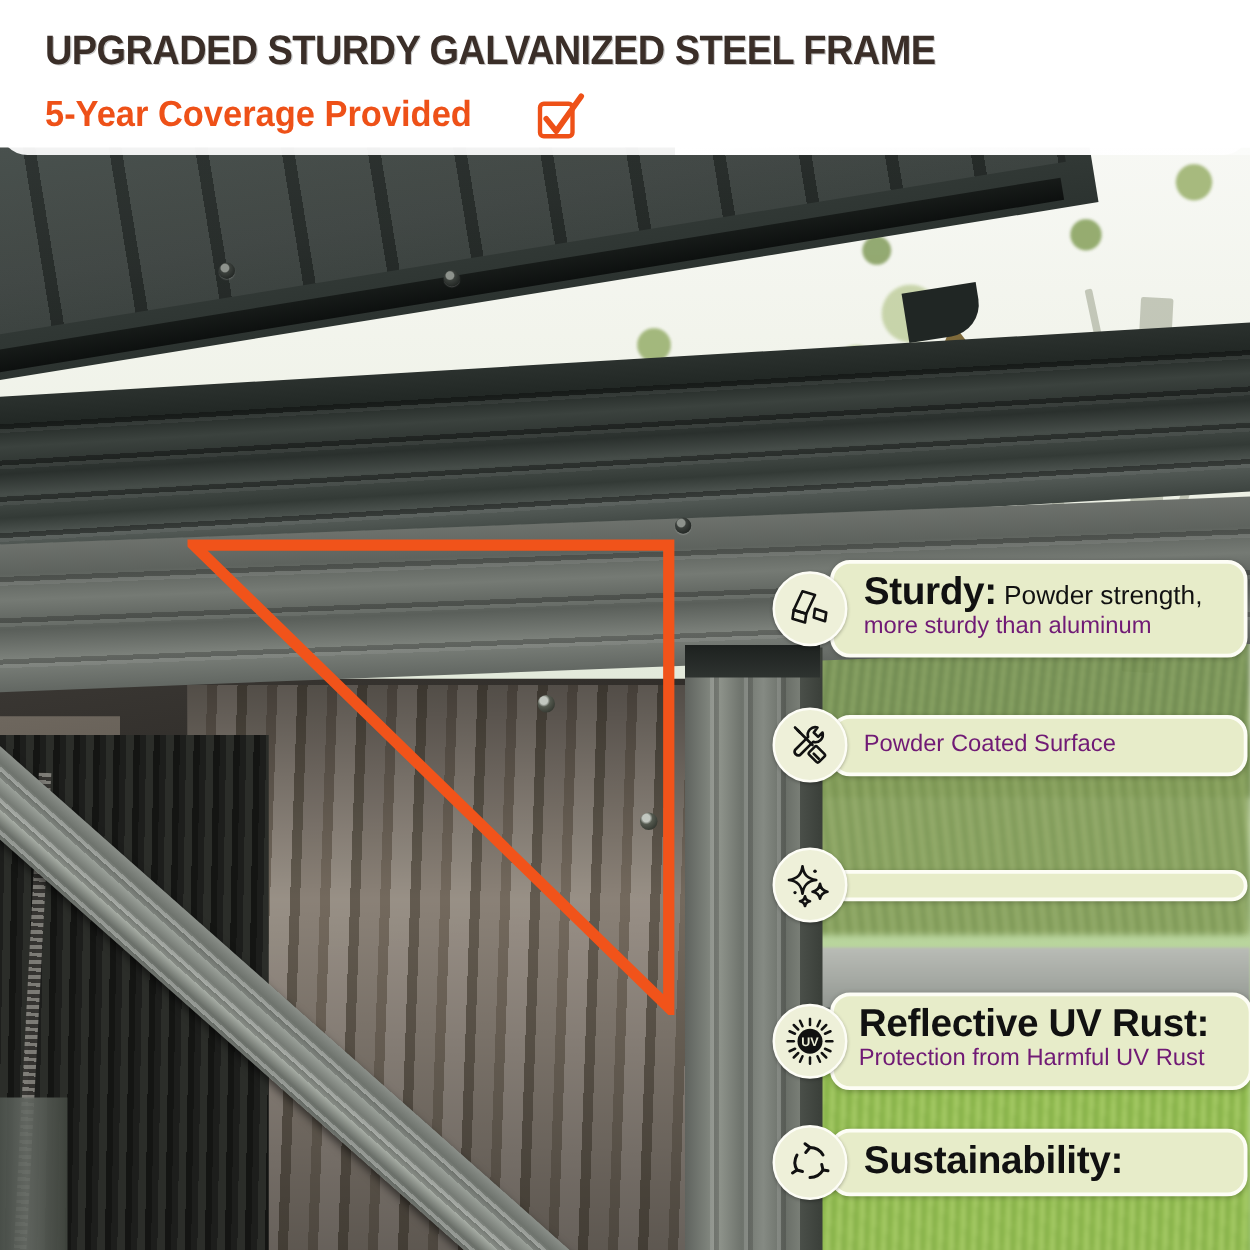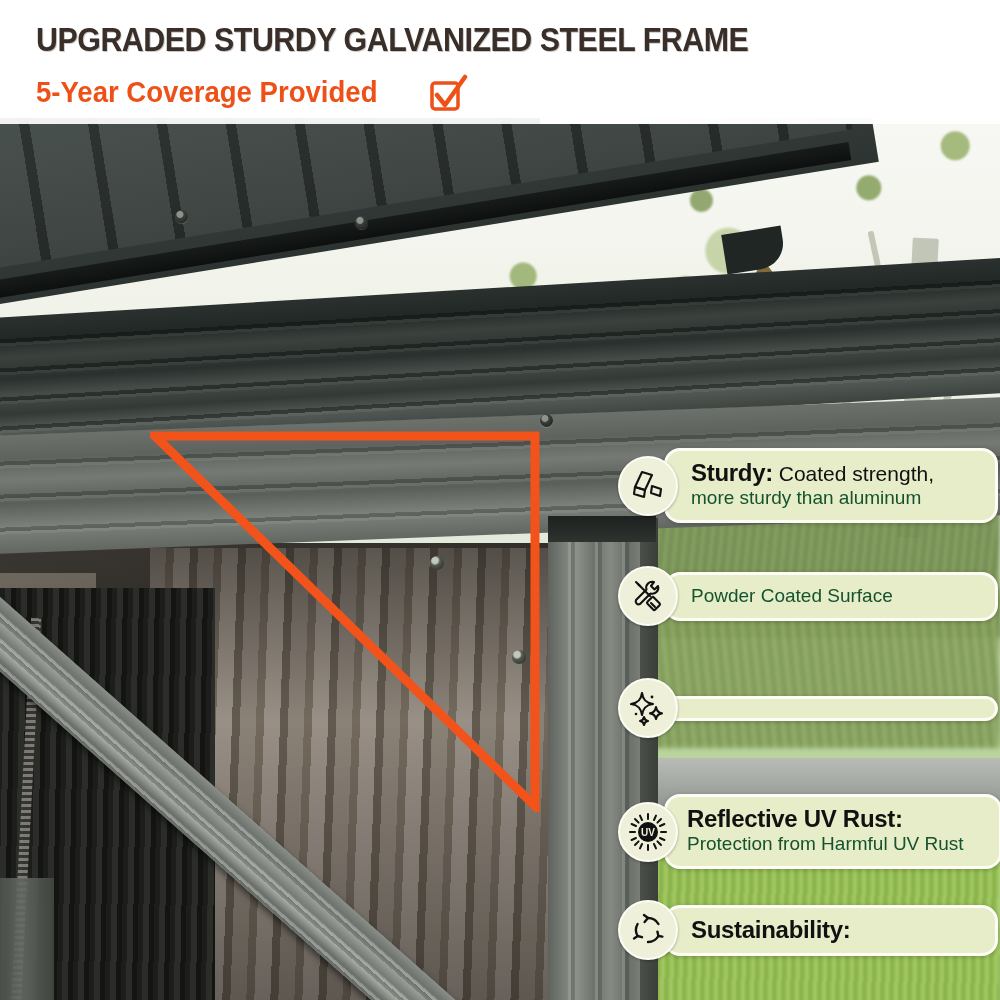--- a/index.html
+++ b/index.html
@@ -149,42 +149,42 @@
   
   .postfar{position:absolute;left:0px;top:760px;width:54px;height:240px;
     background:linear-gradient(90deg,#4c524c 0%,#666b65 40%,#41463f 100%);opacity:.9;}
 
   
   .tri{position:absolute;left:150px;top:430px;width:390px;height:382px;}
   .tri svg{display:block;}
 
   
   .header{position:absolute;left:0;top:0;width:1000px;height:124px;
-    background:linear-gradient(180deg,#ffffff 0%,#ffffff 72%,rgba(255,255,255,.92) 100%);}
+    background:linear-gradient(180deg,#ffffff 0%,#ffffff 72%,rgba(255,255,255,.92) 100%);border-radius:22px;}
   .header-fade{position:absolute;left:540px;top:0;width:460px;height:124px;
     background:linear-gradient(90deg,rgba(255,255,255,1) 0%,rgba(255,255,255,.86) 35%,rgba(255,255,255,.55) 100%);}
   .title{position:absolute;left:36px;top:20px;font-size:33px;line-height:40px;
     font-weight:bold;color:#3a2e28;letter-spacing:-.5px;
     transform:scaleX(.92);transform-origin:0 50%;white-space:nowrap;
     text-shadow:1px 1px 0 rgba(0,0,0,.22);}
   .subtitle{position:absolute;left:36px;top:74px;font-size:29px;line-height:36px;
     font-weight:bold;color:#ee5118;transform:scaleX(.95);transform-origin:0 50%;white-space:nowrap;}
   .checkbox-icon{position:absolute;left:428px;top:74px;width:40px;height:40px;}
 
   
   .feature{position:absolute;display:flex;align-items:center;}
   .badge{position:relative;z-index:3;width:56px;height:56px;border-radius:50%;
     background:#eef0d9;border:2px solid #fdfdf6;display:flex;align-items:center;justify-content:center;
     box-shadow:0 1px 3px rgba(0,0,0,.3);flex:0 0 auto;}
   .badge svg{display:block;}
   .bubble{position:relative;margin-left:-14px;background:#e7ecc9;border:3px solid #fdfdf5;
     border-radius:16px;padding:9px 16px 10px 24px;box-shadow:0 1px 4px rgba(0,0,0,.22);}
   .bubble .line1{font-size:21px;line-height:25px;color:#111;white-space:nowrap;}
-  .bubble .line2{font-size:19px;line-height:24px;color:#14532d;white-space:nowrap;}
-  .bubble b{font-size:24px;font-weight:bold;letter-spacing:-.3px;}
+  .bubble .line2{font-size:19px;line-height:24px;color:#701a75;white-space:nowrap;}
+  .bubble b{font-size:31px;font-weight:bold;letter-spacing:-.3px;}
 
   .f1{left:618px;top:448px;}
   .f2{left:618px;top:566px;}
   .f3{left:618px;top:678px;}
   .f4{left:618px;top:794px;}
   .f5{left:618px;top:900px;}
   .f1 .bubble{width:288px;}
   .f2 .bubble{width:288px;}
   .f3 .bubble{width:288px;}
   .f4 .bubble{width:296px;padding-left:20px;}
@@ -267,21 +267,21 @@
       <svg width="36" height="36" viewBox="0 0 36 36">
         <g fill="none" stroke="#111" stroke-width="2.1" stroke-linejoin="round">
           <path d="M12 4 L22 7 L15 22 L5 19 Z"></path>
           <path d="M5 19 L4 26 L14 29 L15 22 Z"></path>
           <path d="M22 18 L31 21 L30 28 L21 25 Z"></path>
         </g>
       </svg>
     </div>
     <div class="bubble">
       <div class="line1">
-        <b>Sturdy:</b><span> Coated  strength,</span>
+        <b>Sturdy:</b><span> Powder  strength,</span>
       </div>
       <div class="line2">more  sturdy  than  aluminum</div>
     </div>
   </div>
 
   <div class="feature f2">
     <div class="badge">
       <svg width="36" height="36" viewBox="0 0 36 36">
         <g fill="none" stroke="#111" stroke-width="2.1" stroke-linecap="round" stroke-linejoin="round">
           <path d="M24 4 a6 6 0 0 0 -7.5 7.5 L6 22 a3 3 0 0 0 4 4 L20.5 15.5 A6 6 0 0 0 28 8 L24.5 11.5 L21 8 Z"></path>

